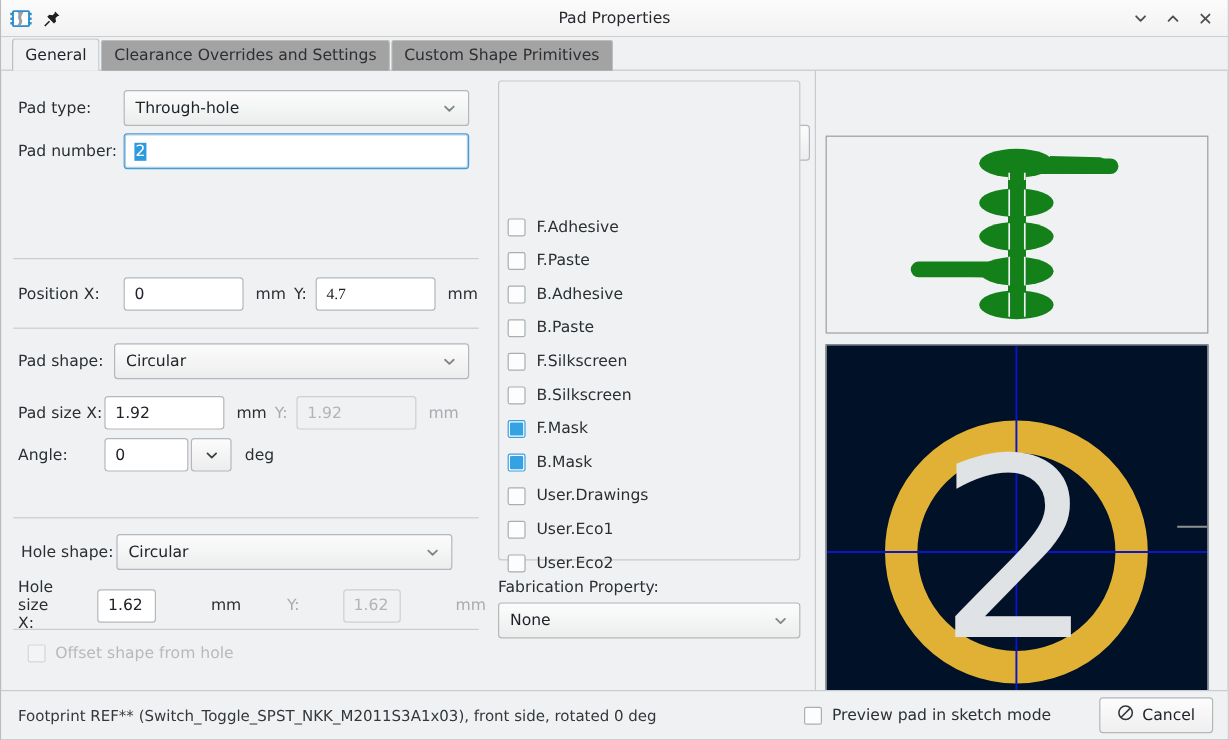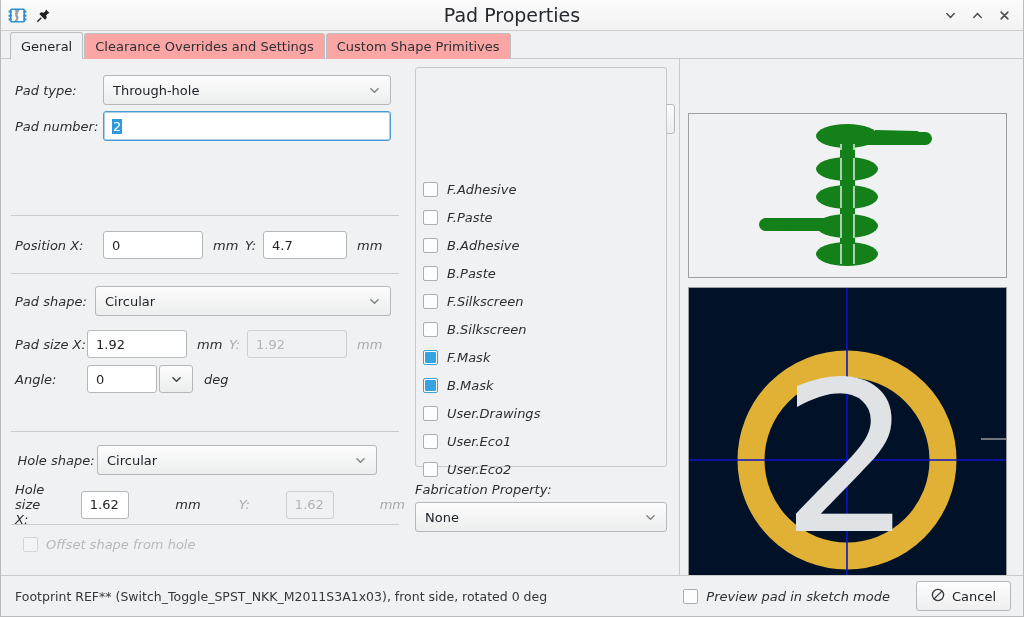--- a/index.html
+++ b/index.html
@@ -27,21 +27,21 @@
     height: 31px; min-height: 31px;
     background: linear-gradient(#fbfbfb, #f2f2f2);
     border-bottom: 1px solid #ccced0;
     display: flex; align-items: center;
   }
   .tb-left { display: flex; align-items: center; gap: 9px; padding-left: 7px; }
   .kicad-icon { width: 19px; height: 19px; display: block; }
   .pin-icon { width: 15px; height: 15px; display: block; }
   .tb-title {
     position: absolute; left: 0; right: 0; text-align: center;
-    font-size: 19px; color: #25292d; pointer-events: none;
+    font-size: 13px; color: #25292d; pointer-events: none;
   }
   .tb-right {
     margin-left: auto; display: flex; align-items: center;
     gap: 5px; padding-right: 8px;
   }
   .tb-btn {
     width: 22px; height: 22px; display: flex;
     align-items: center; justify-content: center;
     cursor: pointer; border-radius: 3px;
   }
@@ -58,21 +58,21 @@
   .tabstrip::after {
     content: ""; position: absolute; left: 0; right: 0; bottom: 0;
     height: 1px; background: #c6c9cb;
   }
   .tab {
     height: 26px; display: flex; align-items: center;
     padding: 0 10px;
     border: 1px solid #bcbfc1;
     border-bottom: none;
     border-top-left-radius: 3px; border-top-right-radius: 3px;
-    background: #fca5a5;
+    background: #a3a3a3;
     font-size: 13px; color: #2c3034;
     cursor: pointer; position: relative; z-index: 1;
     margin-right: 1px;
   }
   .tab.active {
     background: #f0f1f2; color: #1f2327;
     z-index: 3; height: 27px;
   }
 
   
@@ -92,21 +92,21 @@
   }
   .col-mid {
     flex: 1; position: relative;
   }
   .panel-right {
     flex: 1; position: relative;
     padding: 10px 12px 0 7px;
   }
 
   .row { display: flex; align-items: center; position: absolute; }
-  .lbl { color: #2a2f33; font-size: 13px; font-style: italic; }
+  .lbl { color: #2a2f33; font-size: 13px; }
   .lbl.dim { color: #a7acb0; }
 
   
   .tfield {
     height: 28px; border: 1px solid #b4b8bb; background: #ffffff;
     border-radius: 3px; font-size: 13px; color: #20242a;
     padding: 0 8px; font-family: inherit; outline: none;
     display: flex; align-items: center;
   }
   .tfield.focused {
@@ -270,21 +270,21 @@
 
         <div class="hsep" style="left:10px; top:156px; width:388px;"></div>
 
         <div class="row" style="left:14px; top:172px; width:390px;">
           <div class="lbl" style="width:88px;">Position X:</div>
           <div class="tfield" style="width:100px;">
             <span>0</span>
           </div>
           <div class="lbl" style="margin-left:10px; width:28px;">mm</div>
           <div class="lbl" style="margin-left:4px; width:18px;">Y:</div>
-          <div class="tfield" style="width:84px;">
+          <div class="tfield" style="width:100px;font-family:Liberation Serif, serif;">
             <span>4.7</span>
           </div>
           <div class="lbl" style="margin-left:10px;">mm</div>
         </div>
 
         <div class="hsep" style="left:10px; top:214px; width:388px;"></div>
 
         <div class="row" style="left:14px; top:227px; width:380px;">
           <div class="lbl" style="width:80px;">Pad shape:</div>
           <div class="combo" style="width:296px;">
@@ -464,21 +464,21 @@
         <line x1="158" y1="0" x2="158" y2="346" stroke="#0a15cc" stroke-width="1.6"></line>
         <line x1="292" y1="151" x2="317" y2="151" stroke="#8d9094" stroke-width="1.6"></line>
         <text x="158" y="243" text-anchor="middle" font-family="DejaVu Sans, Liberation Sans, sans-serif" font-size="208" fill="#dfe3e6">2</text>
       </svg>
     </div>
   </div>
 
   <div class="footer">
     <div class="status">Footprint REF** (Switch_Toggle_SPST_NKK_M2011S3A1x03), front side, rotated 0 deg</div>
     <div class="foot-right">
-      <div class="cb" style="margin-right:14px;justify-content:space-between;">
+      <div class="cb" style="margin-right:28px;justify-content:space-between;">
         <span class="cbbox"></span>
         <span class="lbl">Preview pad in sketch mode</span>
       </div>
       <div class="btn">
         <span>
           <svg width="14" height="14" viewBox="0 0 14 14">
               <circle cx="7" cy="7" r="5.6" fill="none" stroke="#32373b" stroke-width="1.3"></circle>
               <line x1="3.1" y1="10.9" x2="10.9" y2="3.1" stroke="#32373b" stroke-width="1.3"></line>
             </svg>
         </span>

